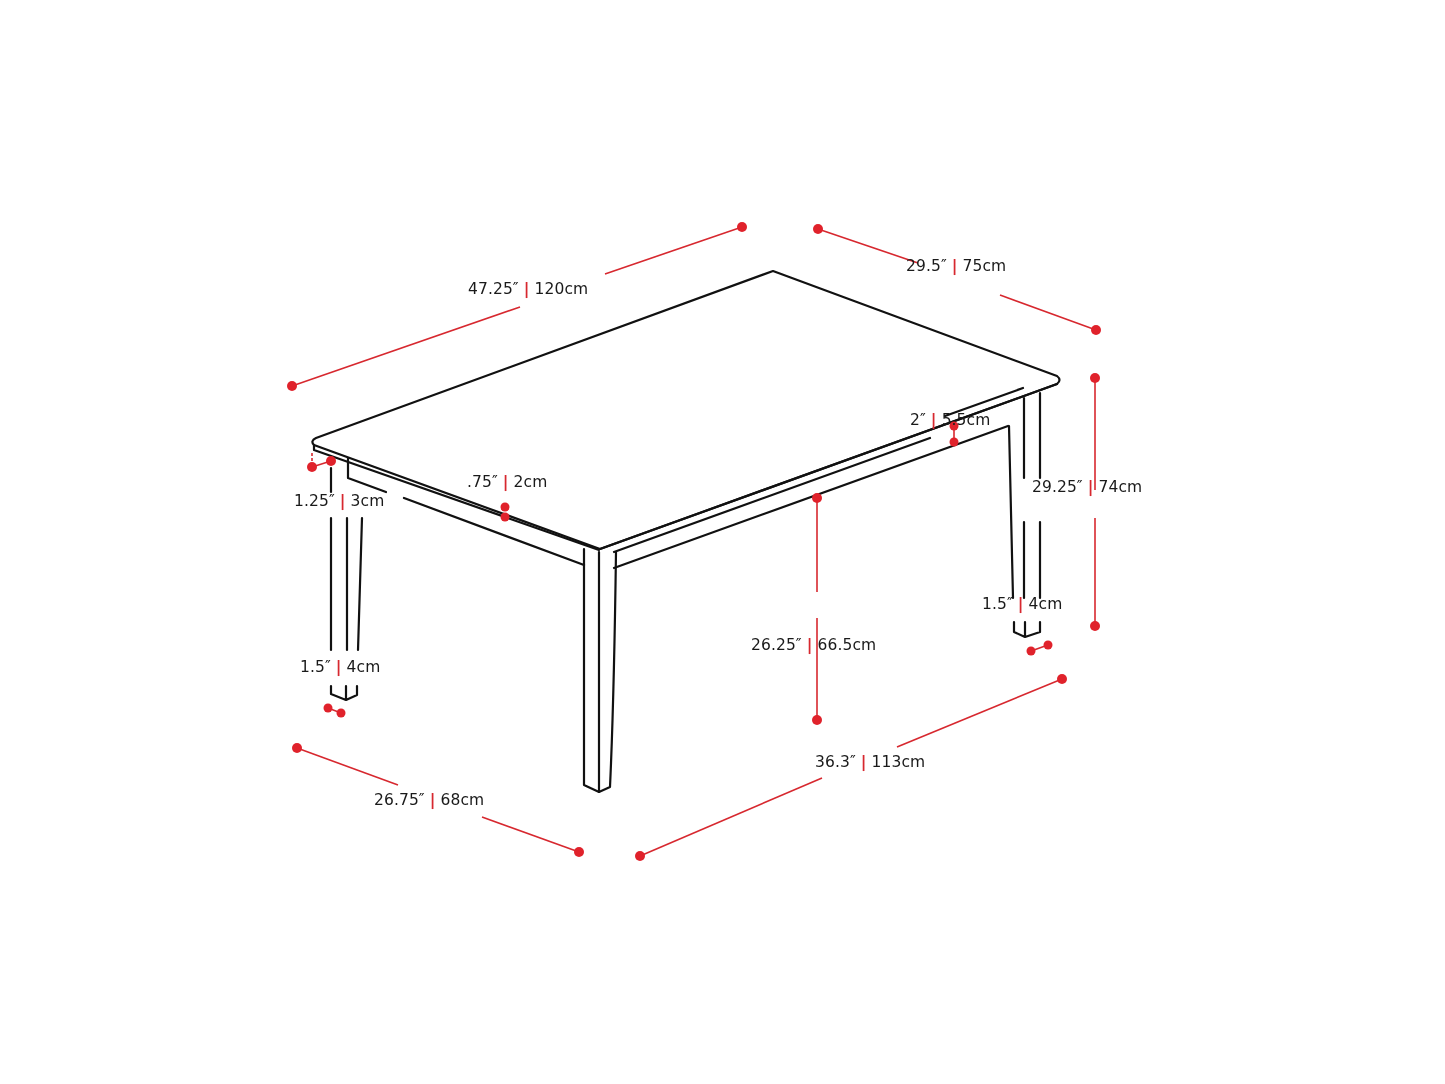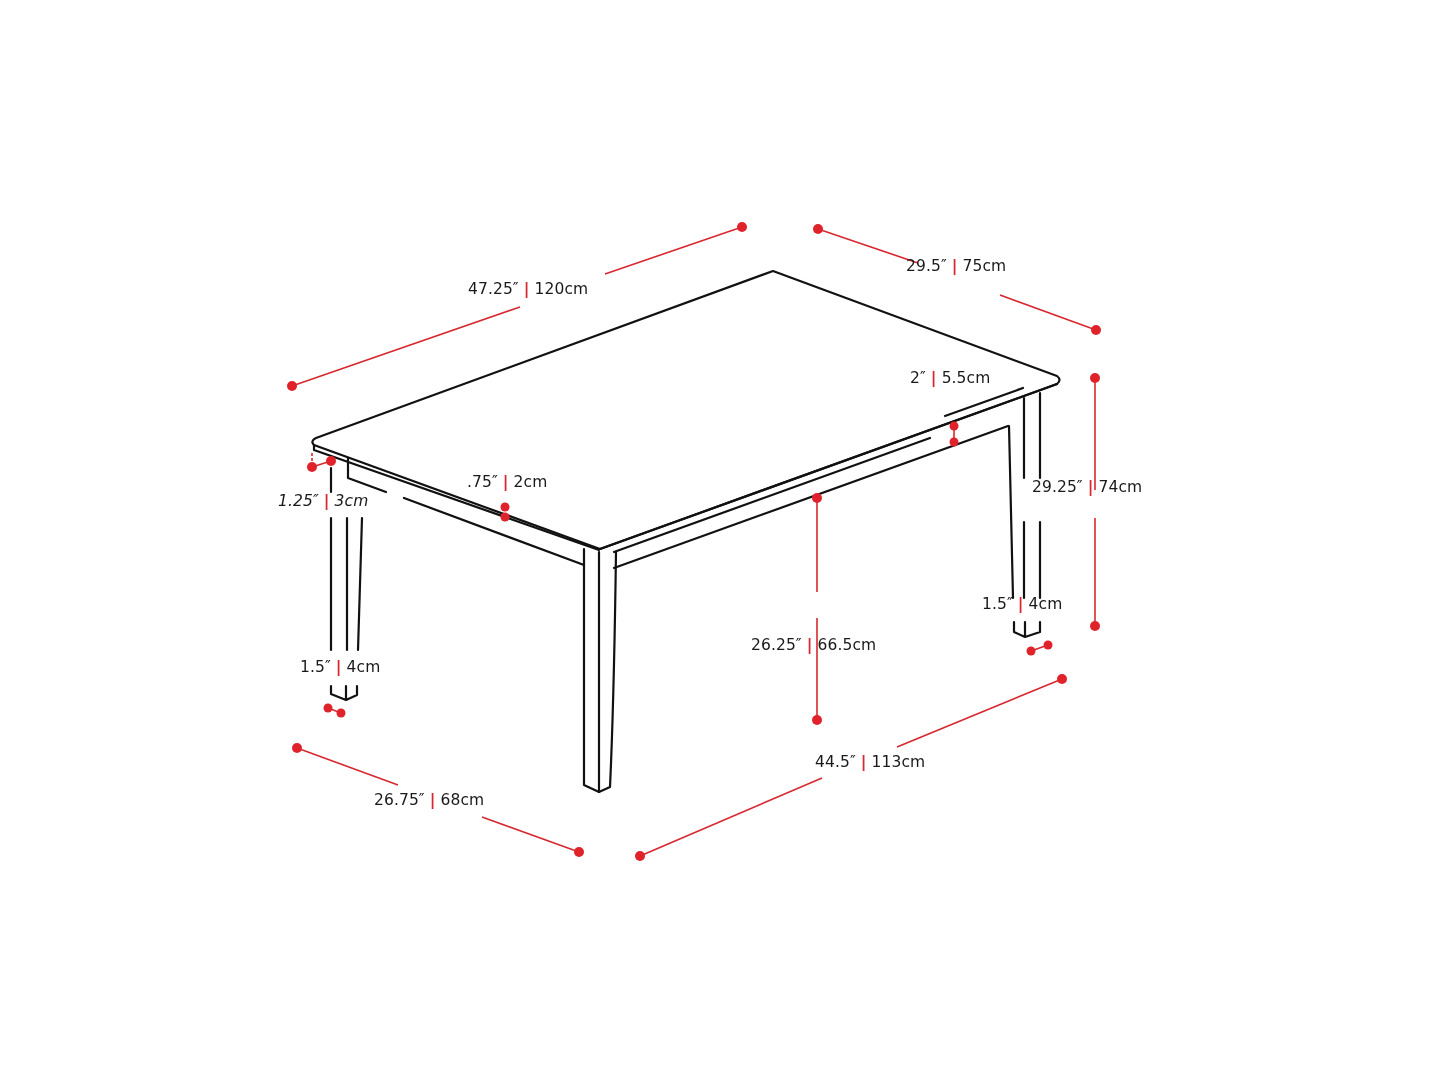--- a/index.html
+++ b/index.html
@@ -109,47 +109,47 @@
 </svg>
 
 <div class="label" style="left:468px; top:282px;text-align:center;">
   <span>47.25″</span><span class="sep">|</span><span>120cm</span>
 </div>
 
 <div class="label" style="left:906px; top:259px;">
   <span>29.5″</span><span class="sep">|</span><span>75cm</span>
 </div>
 
-<div class="label" style="left:910px; top:371px;">
+<div class="label" style="left:910px; top:413px;">
   <span>2″</span><span class="sep">|</span><span>5.5cm</span>
 </div>
 
 <div class="label" style="left:1032px; top:480px;">
   <span>29.25″</span><span class="sep">|</span><span>74cm</span>
 </div>
 
 <div class="label" style="left:467px; top:475px;text-align:right;">
   <span>.75″</span><span class="sep">|</span><span>2cm</span>
 </div>
 
-<div class="label" style="left:278px; top:494px;font-style:italic;">
+<div class="label" style="left:294px; top:494px;">
   <span>1.25″</span><span class="sep">|</span><span>3cm</span>
 </div>
 
 <div class="label" style="left:751px; top:598px;margin-top:40px;">
   <span>26.25″</span><span class="sep">|</span><span>66.5cm</span>
 </div>
 
 <div class="label" style="left:982px; top:597px;">
   <span>1.5″</span><span class="sep">|</span><span>4cm</span>
 </div>
 
 <div class="label" style="left:300px; top:660px;">
   <span>1.5″</span><span class="sep">|</span><span>4cm</span>
 </div>
 
 <div class="label" style="left:374px; top:793px;">
   <span>26.75″</span><span class="sep">|</span><span>68cm</span>
 </div>
 
 <div class="label" style="left:815px; top:755px;">
-  <span>44.5″</span><span class="sep">|</span><span>113cm</span>
+  <span>36.3″</span><span class="sep">|</span><span>113cm</span>
 </div>
 
 </body></html>

